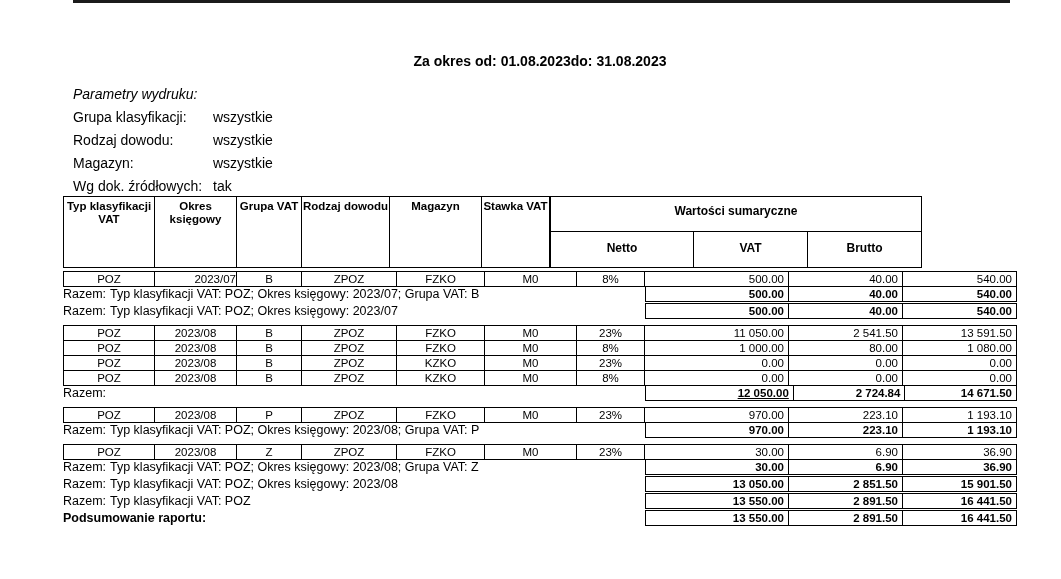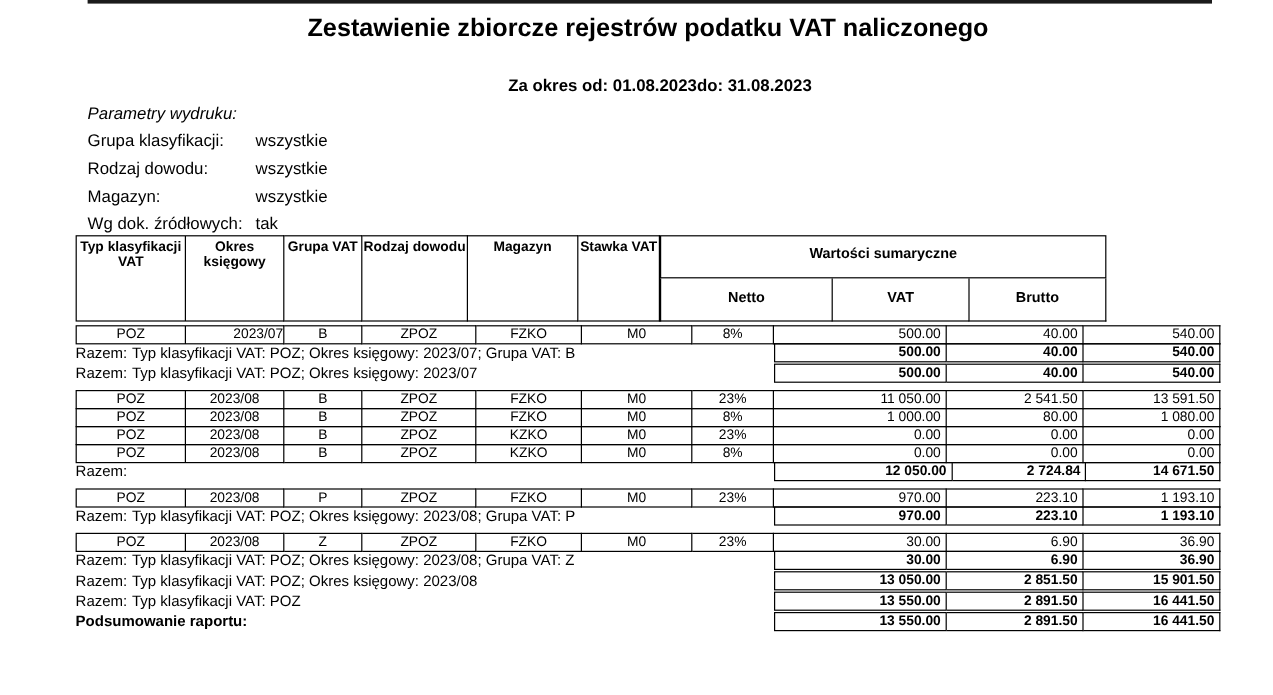--- a/index.html
+++ b/index.html
@@ -7,21 +7,21 @@
     width:1061px;height:579px;position:relative;overflow:hidden;
     font-family:"Liberation Sans", sans-serif;color:#000;
   }
   .sheet{position:absolute;inset:0;background:#fff;}
   .top-rule{position:absolute;left:73px;top:0;width:937px;height:3px;background:#1b1b1b;}
   .report-title{
     position:absolute;left:63px;top:12px;width:954px;margin:0;
     text-align:center;font-size:21px;font-weight:bold;letter-spacing:0;
   }
   .report-period{
-    position:absolute;left:63px;top:53px;width:954px;margin:10px;
+    position:absolute;left:63px;top:53px;width:954px;margin:0;
     text-align:center;font-size:14px;font-weight:bold;
   }
   
   .params{position:absolute;left:73px;top:86px;width:420px;}
   .params-heading{font-style:italic;font-size:14px;line-height:16px;margin-bottom:7px;}
   .param-row{display:flex;font-size:14px;line-height:16px;margin-bottom:7px;}
   .param-label{width:140px;flex:0 0 140px;}
   .param-value{flex:1;}
   
   .vat-table{position:absolute;left:63px;top:196px;width:954px;}
@@ -67,21 +67,20 @@
     text-align:right;padding-right:4px;white-space:nowrap;
   }
   .v + .v{border-left:none;}
 </style>
 </head>
 <body>
 
 <div class="sheet">
   <div class="top-rule"></div>
 
-  <h1 class="report-title">Zestawienie zbiorcze rejestrów podatku VAT naliczonego</h1>
   <h2 class="report-period">Za okres od: 01.08.2023do: 31.08.2023</h2>
 
   <div class="params">
     <div class="params-heading">Parametry wydruku:</div>
     <div class="param-row">
       <span class="param-label">Grupa klasyfikacji:</span>
       <span class="param-value">wszystkie</span>
     </div>
     <div class="param-row">
       <span class="param-label">Rodzaj dowodu:</span>
@@ -193,21 +192,21 @@
             <div class="c tc" style="width: 92px;">M0</div>
             <div class="c tc" style="width: 68px;">8%</div>
             <div class="c nc" style="width: 144px;">0.00</div>
             <div class="c nc" style="width: 114px;">0.00</div>
             <div class="c nc" style="width: 114px;">0.00</div>
           </div>
           <div class="trow total stack">
             <div class="tleft">
               <span class="tlab">Razem:</span>
             </div>
-            <div class="v" style="width: 152px;">12 050.00</div>
+            <div class="v" style="width: 152px; text-decoration: underline;">12 050.00</div>
             <div class="v" style="width: 114px;">2 724.84</div>
             <div class="v" style="width: 114px;">14 671.50</div>
           </div>
         </div>
         <div class="tsection">
           <div class="trow data">
             <div class="c tc first" style="width: 92px;">POZ</div>
             <div class="c tc" style="width: 82px;">2023/08</div>
             <div class="c tc" style="width: 65px;">P</div>
             <div class="c tc" style="width: 95px;">ZPOZ</div>

